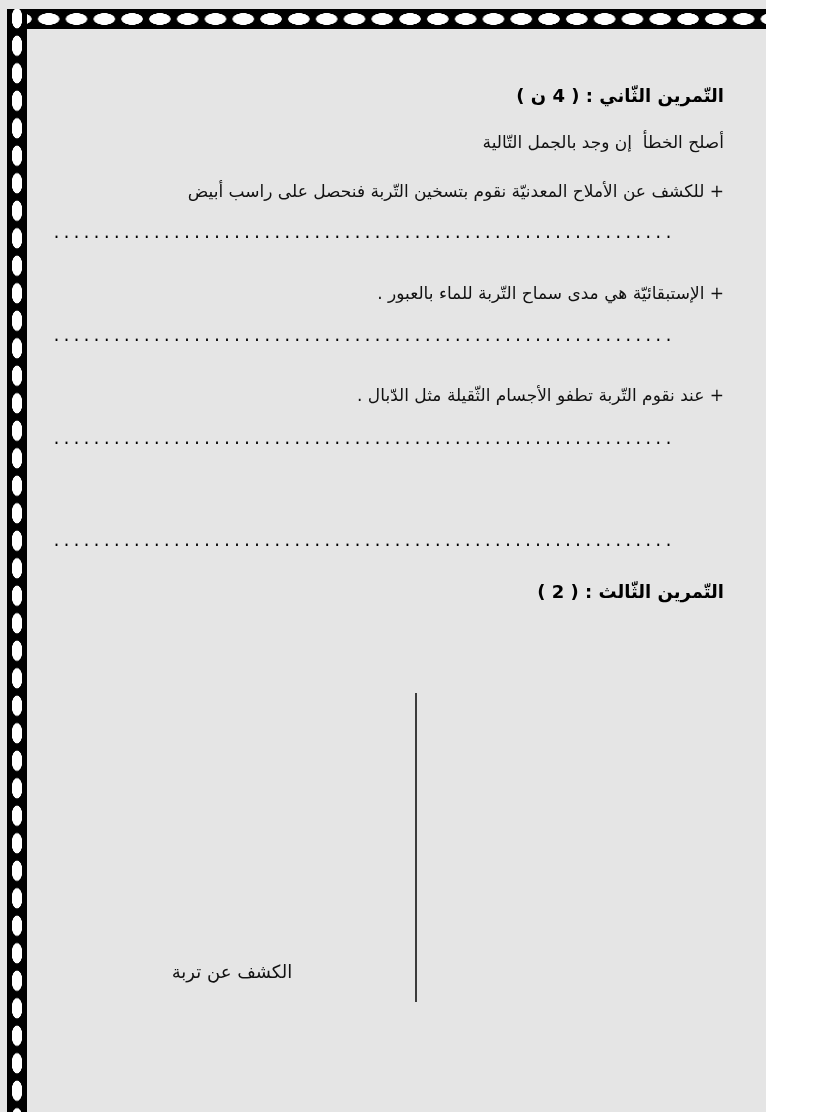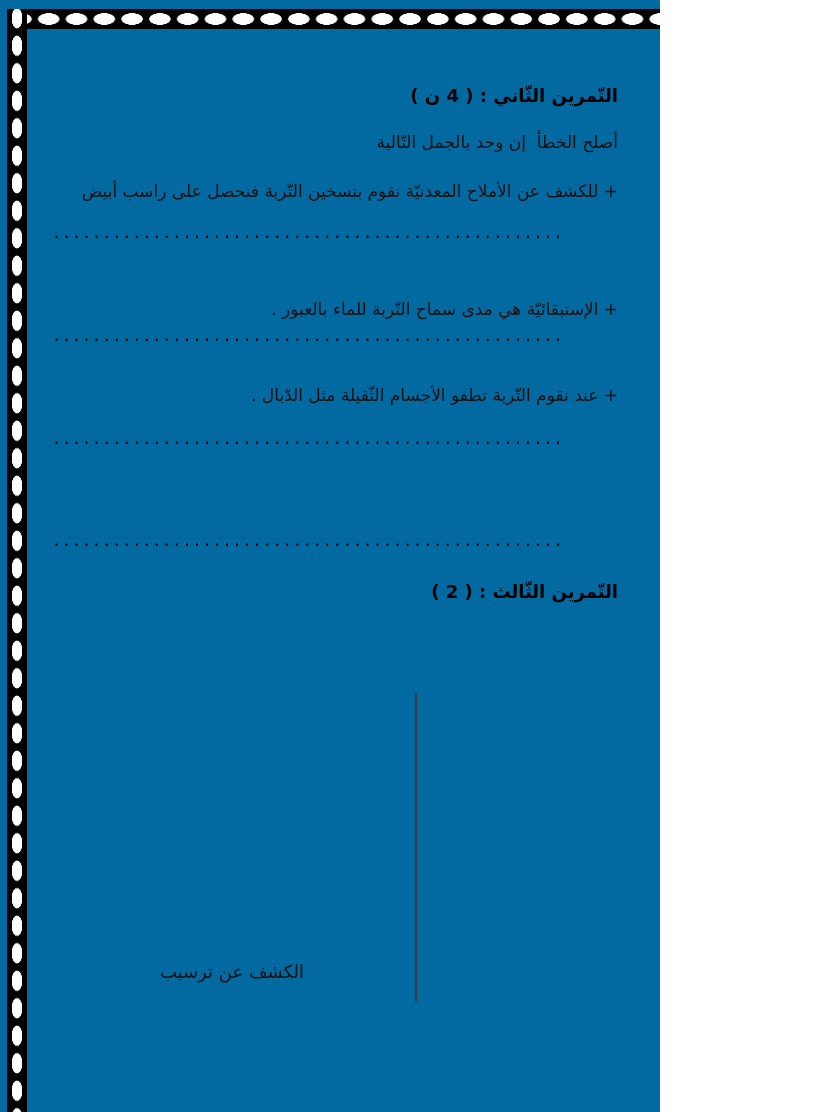--- a/index.html
+++ b/index.html
@@ -1,19 +1,19 @@
 <!DOCTYPE html>
 <html lang="ar"><head>
 <meta charset="utf-8">
 <style>
   html,body { margin:0; padding:0; background:#ffffff; }
   .page {
     position:relative;
-    width:660px; height:1112px;
-    background:#0369a1;
+    width:766px; height:1112px;
+    background:#e5e5e5;
     overflow:hidden;
     font-family:"DejaVu Sans", sans-serif;
     color:#111111;
   }
   
   .border-top {
     position:absolute; left:7px; top:9px; width:808px; height:20px;
     background-color:#000;
     background-image: radial-gradient(11px 6px at center, #ffffff 0 94%, rgba(0,0,0,0) 100%);
     background-size:27.8px 20px;
@@ -69,29 +69,29 @@
   <div class="border-side border-left"></div>
   <div class="border-side border-right"></div>
 
   <div class="txt bold" style="top:82px">التّمرين الثّاني : ( 4 ن )</div>
 
   <div class="txt" style="top:129px">أصلح الخطأ  إن وجد بالجمل التّالية</div>
 
   <div class="txt" style="top:178px">+ للكشف عن الأملاح المعدنيّة نقوم بتسخين التّربة فنحصل على راسب أبيض</div>
   <div class="dots" style="top:224px">....................................................................................................</div>
 
-  <div class="txt" style="top:296px">+ الإستبقائيّة هي مدى سماح التّربة للماء بالعبور .</div>
+  <div class="txt" style="top:280px">+ الإستبقائيّة هي مدى سماح التّربة للماء بالعبور .</div>
   <div class="dots" style="top:327px">....................................................................................................</div>
 
   <div class="txt" style="top:382px">+ عند نقوم التّربة تطفو الأجسام الثّقيلة مثل الدّبال .</div>
   <div class="dots" style="top:430px">....................................................................................................</div>
 
   <div class="dots" style="top:532px">....................................................................................................</div>
 
   <div class="txt bold" style="top:578px">التّمرين الثّالث : ( 2 )</div>
 
 
   <div class="vline"></div>
 
 
-  <div class="col-label col-label-left">الكشف عن ترسيب</div>
+  <div class="col-label col-label-left">الكشف عن تربة</div>
 
 </div>
 
 </body></html>

